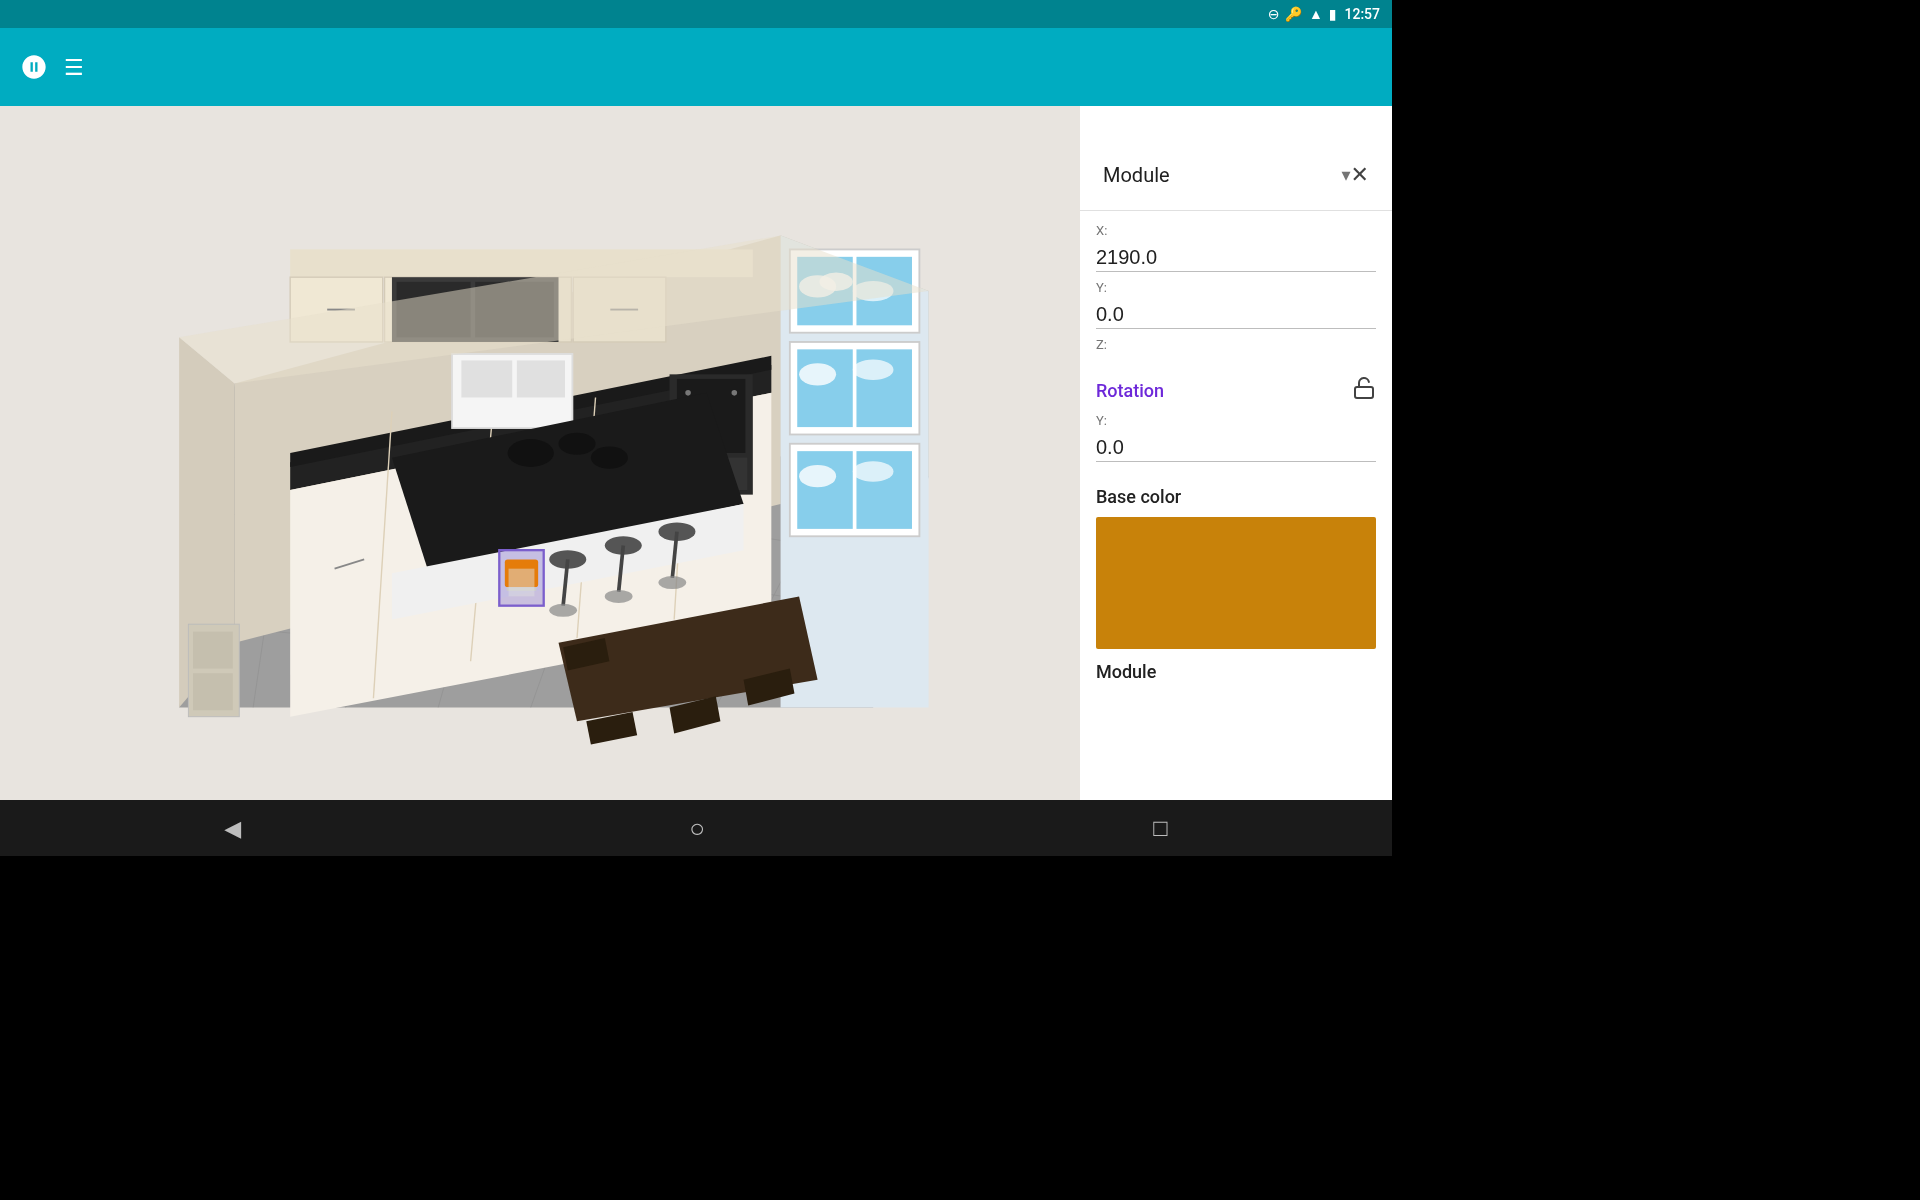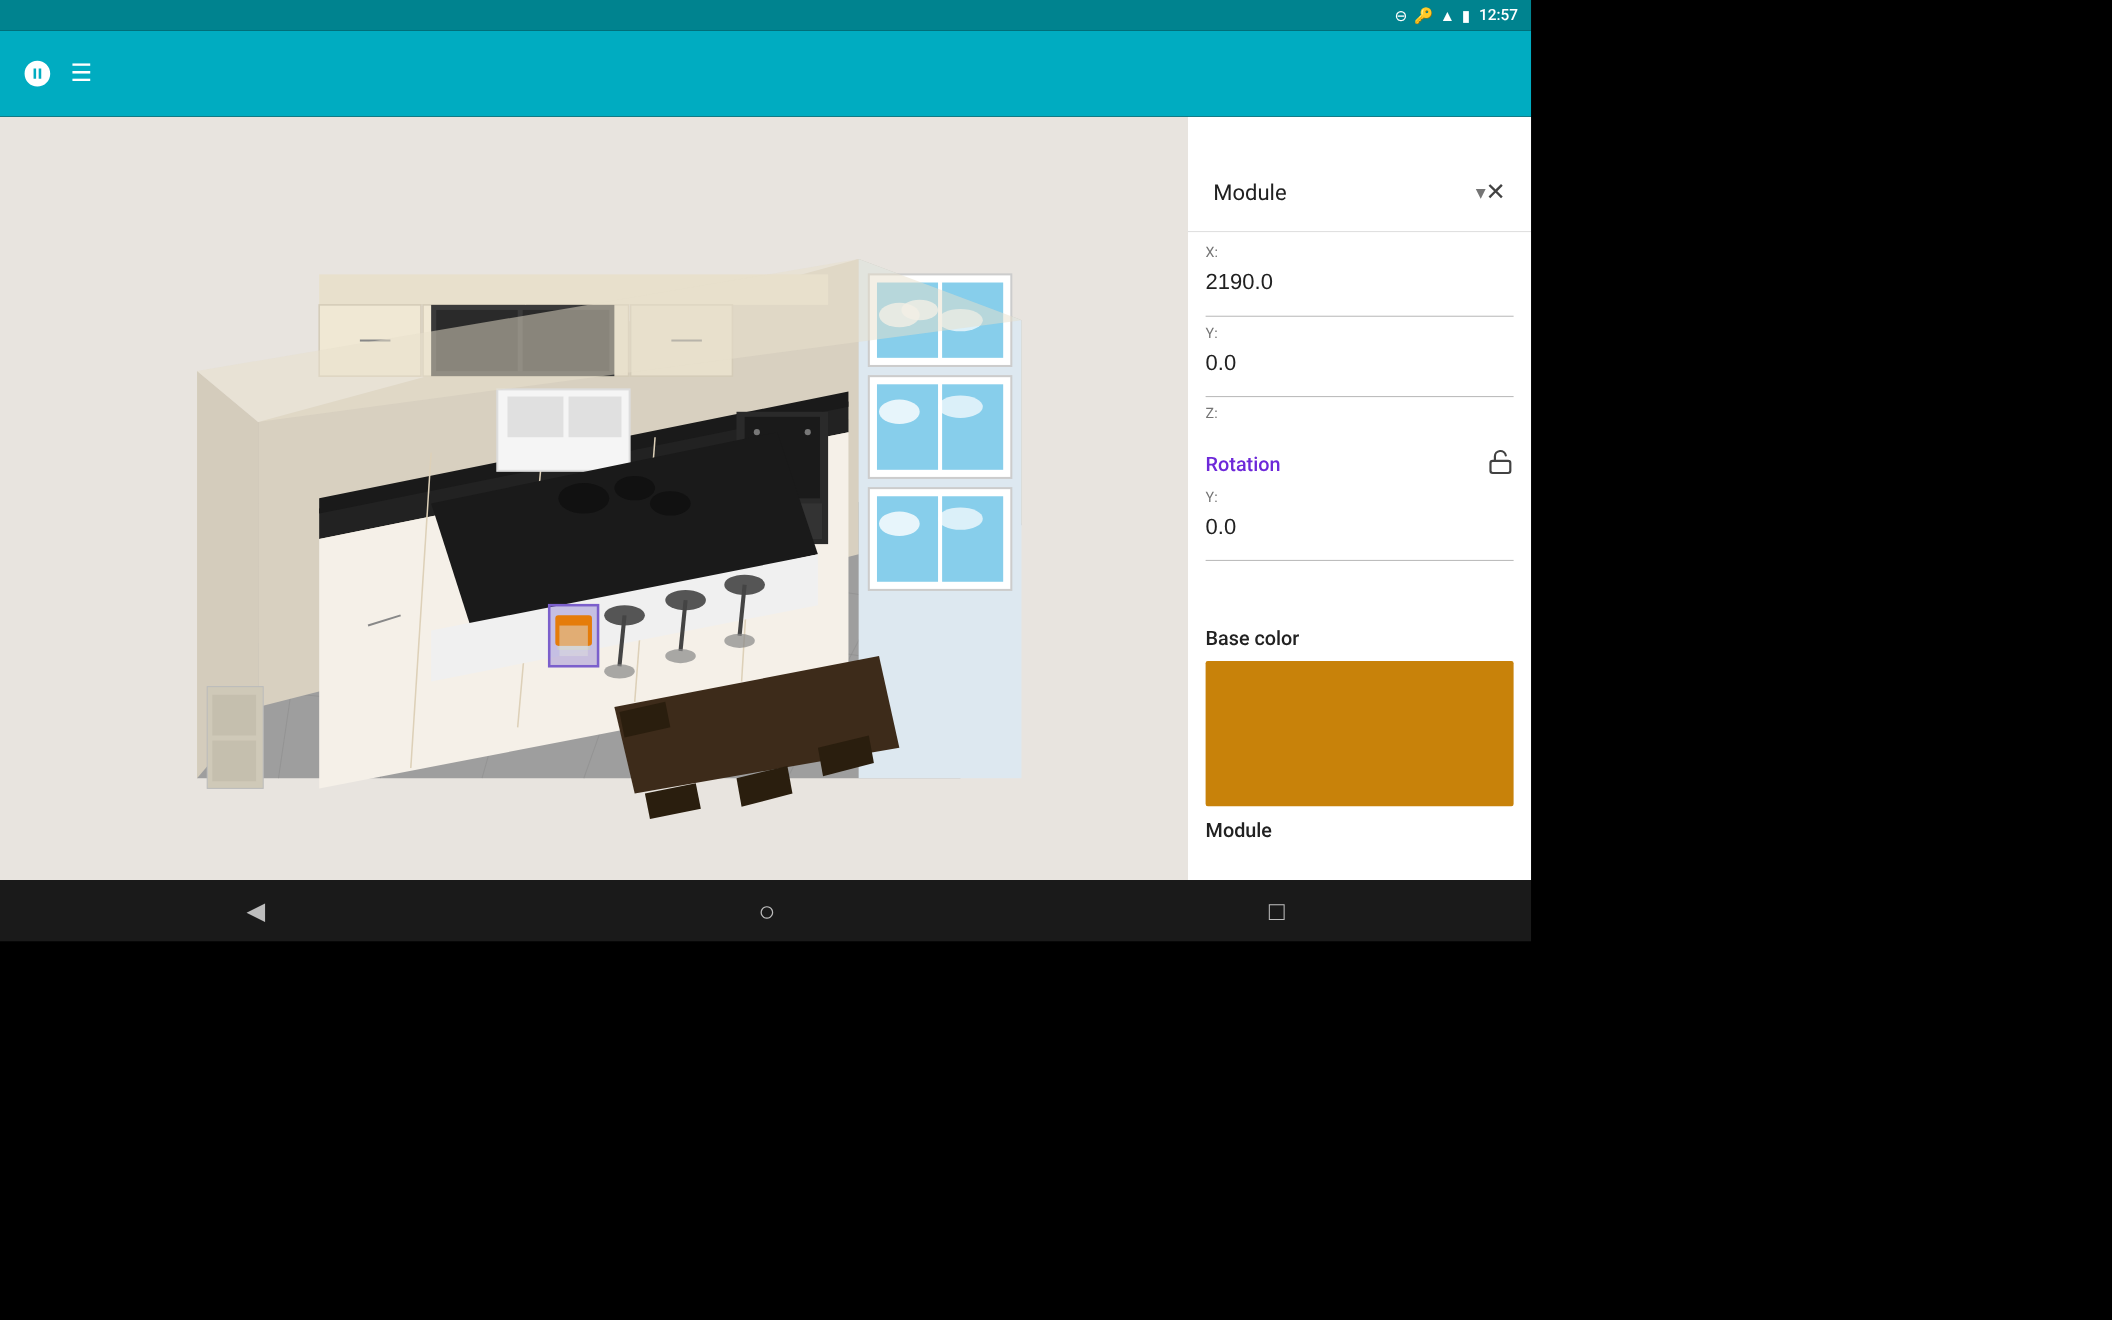--- a/index.html
+++ b/index.html
@@ -116,21 +116,21 @@
       font-size: 13px;
       color: #757575;
       margin-bottom: 4px;
     }
     .field-input {
       width: 100%;
       font-size: 20px;
       color: #212121;
       border: none;
       border-bottom: 1px solid #bdbdbd;
-      padding: 4px 0 18px 0;
+      padding: 4px 0 2px 0;
       outline: none;
       background: transparent;
     }
 
     .section-divider {
       height: 16px;
     }
 
     
     .rotation-header {
@@ -149,21 +149,20 @@
       color: #424242;
       cursor: pointer;
     }
 
     
     .base-color-label {
       font-size: 18px;
       font-weight: 500;
       color: #212121;
       margin-bottom: 10px;
-      margin-top: 36px;
     }
     .color-swatch {
       width: 100%;
       height: 132px;
       background: #C8820A;
       border-radius: 2px;
       cursor: pointer;
     }
 
     .color-section-label {

